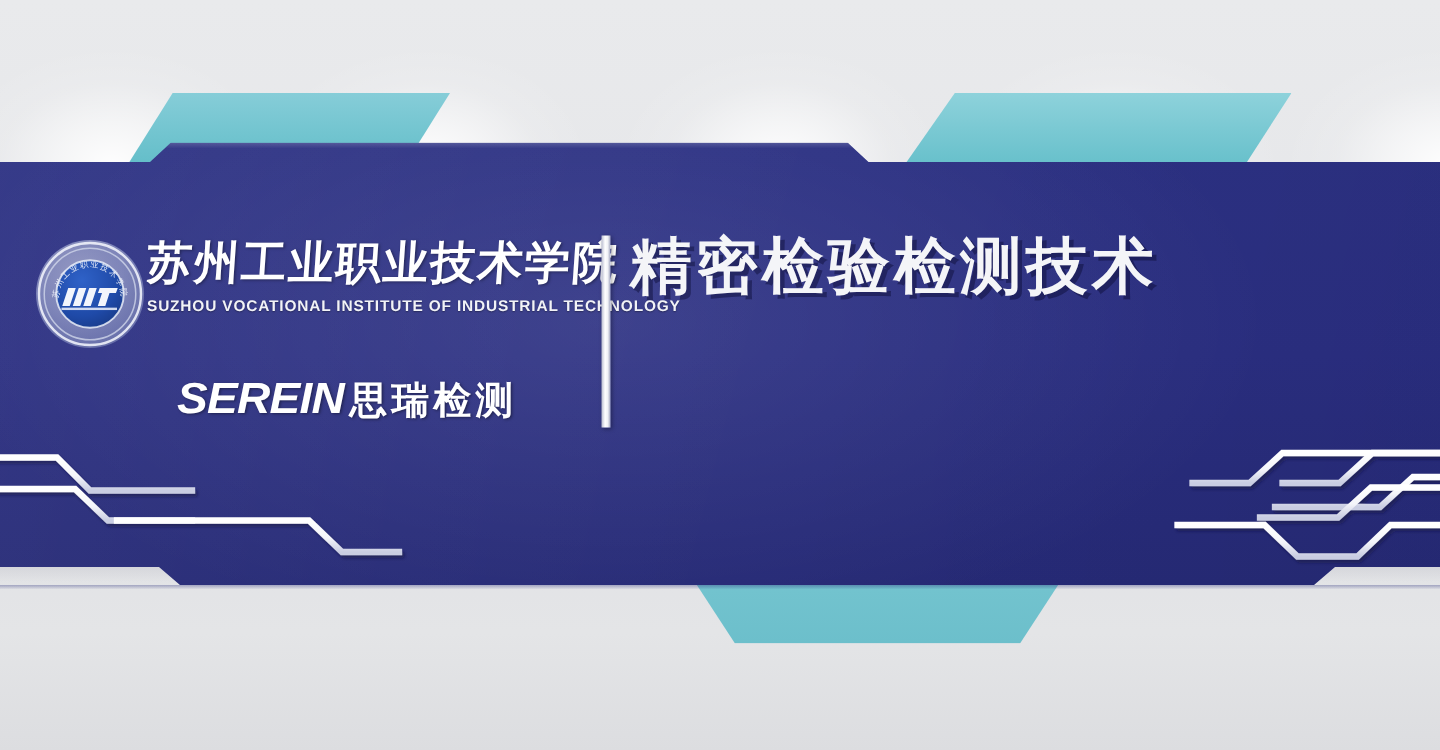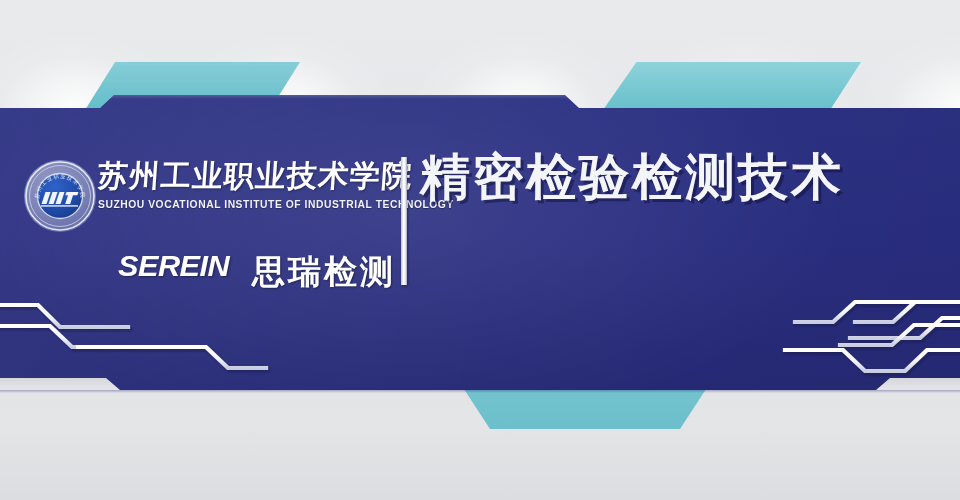--- a/index.html
+++ b/index.html
@@ -148,38 +148,38 @@
     white-space: nowrap;
     margin-top: 4px;
     text-shadow: 0px 1px 1px rgba(0,0,0,0.35);
   }
 
   
   .serein-block {
     position: absolute;
     left: 118px; top: 155px;
     display: flex;
-    align-items: flex-start;
-    gap: 29px;
+    align-items: flex-end;
+    gap: 10px;
     white-space: nowrap;
   }
   .serein-en {
     color: #ffffff;
     font-size: 29px;
     font-weight: bold;
     font-style: italic;
     letter-spacing: -0.5px;
     font-family: "Liberation Sans", sans-serif;
     text-shadow: 1px 1px 2px rgba(0,0,0,0.4);
     transform: scaleX(1.06);
     transform-origin: left center;
   }
   .serein-cn {
     color: #ffffff;
-    font-size: 33px;
+    font-size: 25px;
     font-weight: bold;
     letter-spacing: 3px;
     font-family: "Liberation Sans", sans-serif;
     text-shadow: 1px 1px 2px rgba(0,0,0,0.4);
   }
 
   
   .divider {
     position: absolute;
     left: 401px; top: 62px;
@@ -187,21 +187,21 @@
     background: linear-gradient(to right, #b9bcd0 0%, #ffffff 40%, #f0f1f6 70%, #9ea2bd 100%);
     box-shadow: 1px 1px 3px rgba(0,0,0,0.35);
   }
 
   
   .title {
     position: absolute;
     left: 420px; top: 52px;
     width: 530px;
     color: #f4f5f8;
-    font-size: 50px;
+    font-size: 41px;
     font-weight: bold;
     line-height: 60px;
     letter-spacing: 3px;
     font-family: "Liberation Sans", sans-serif;
     text-shadow: 3px 3px 0px rgba(10,12,50,0.45);
   }
 
   
   .circuits { position:absolute; left:0; top:0; width:960px; height:500px; pointer-events:none; }
 

